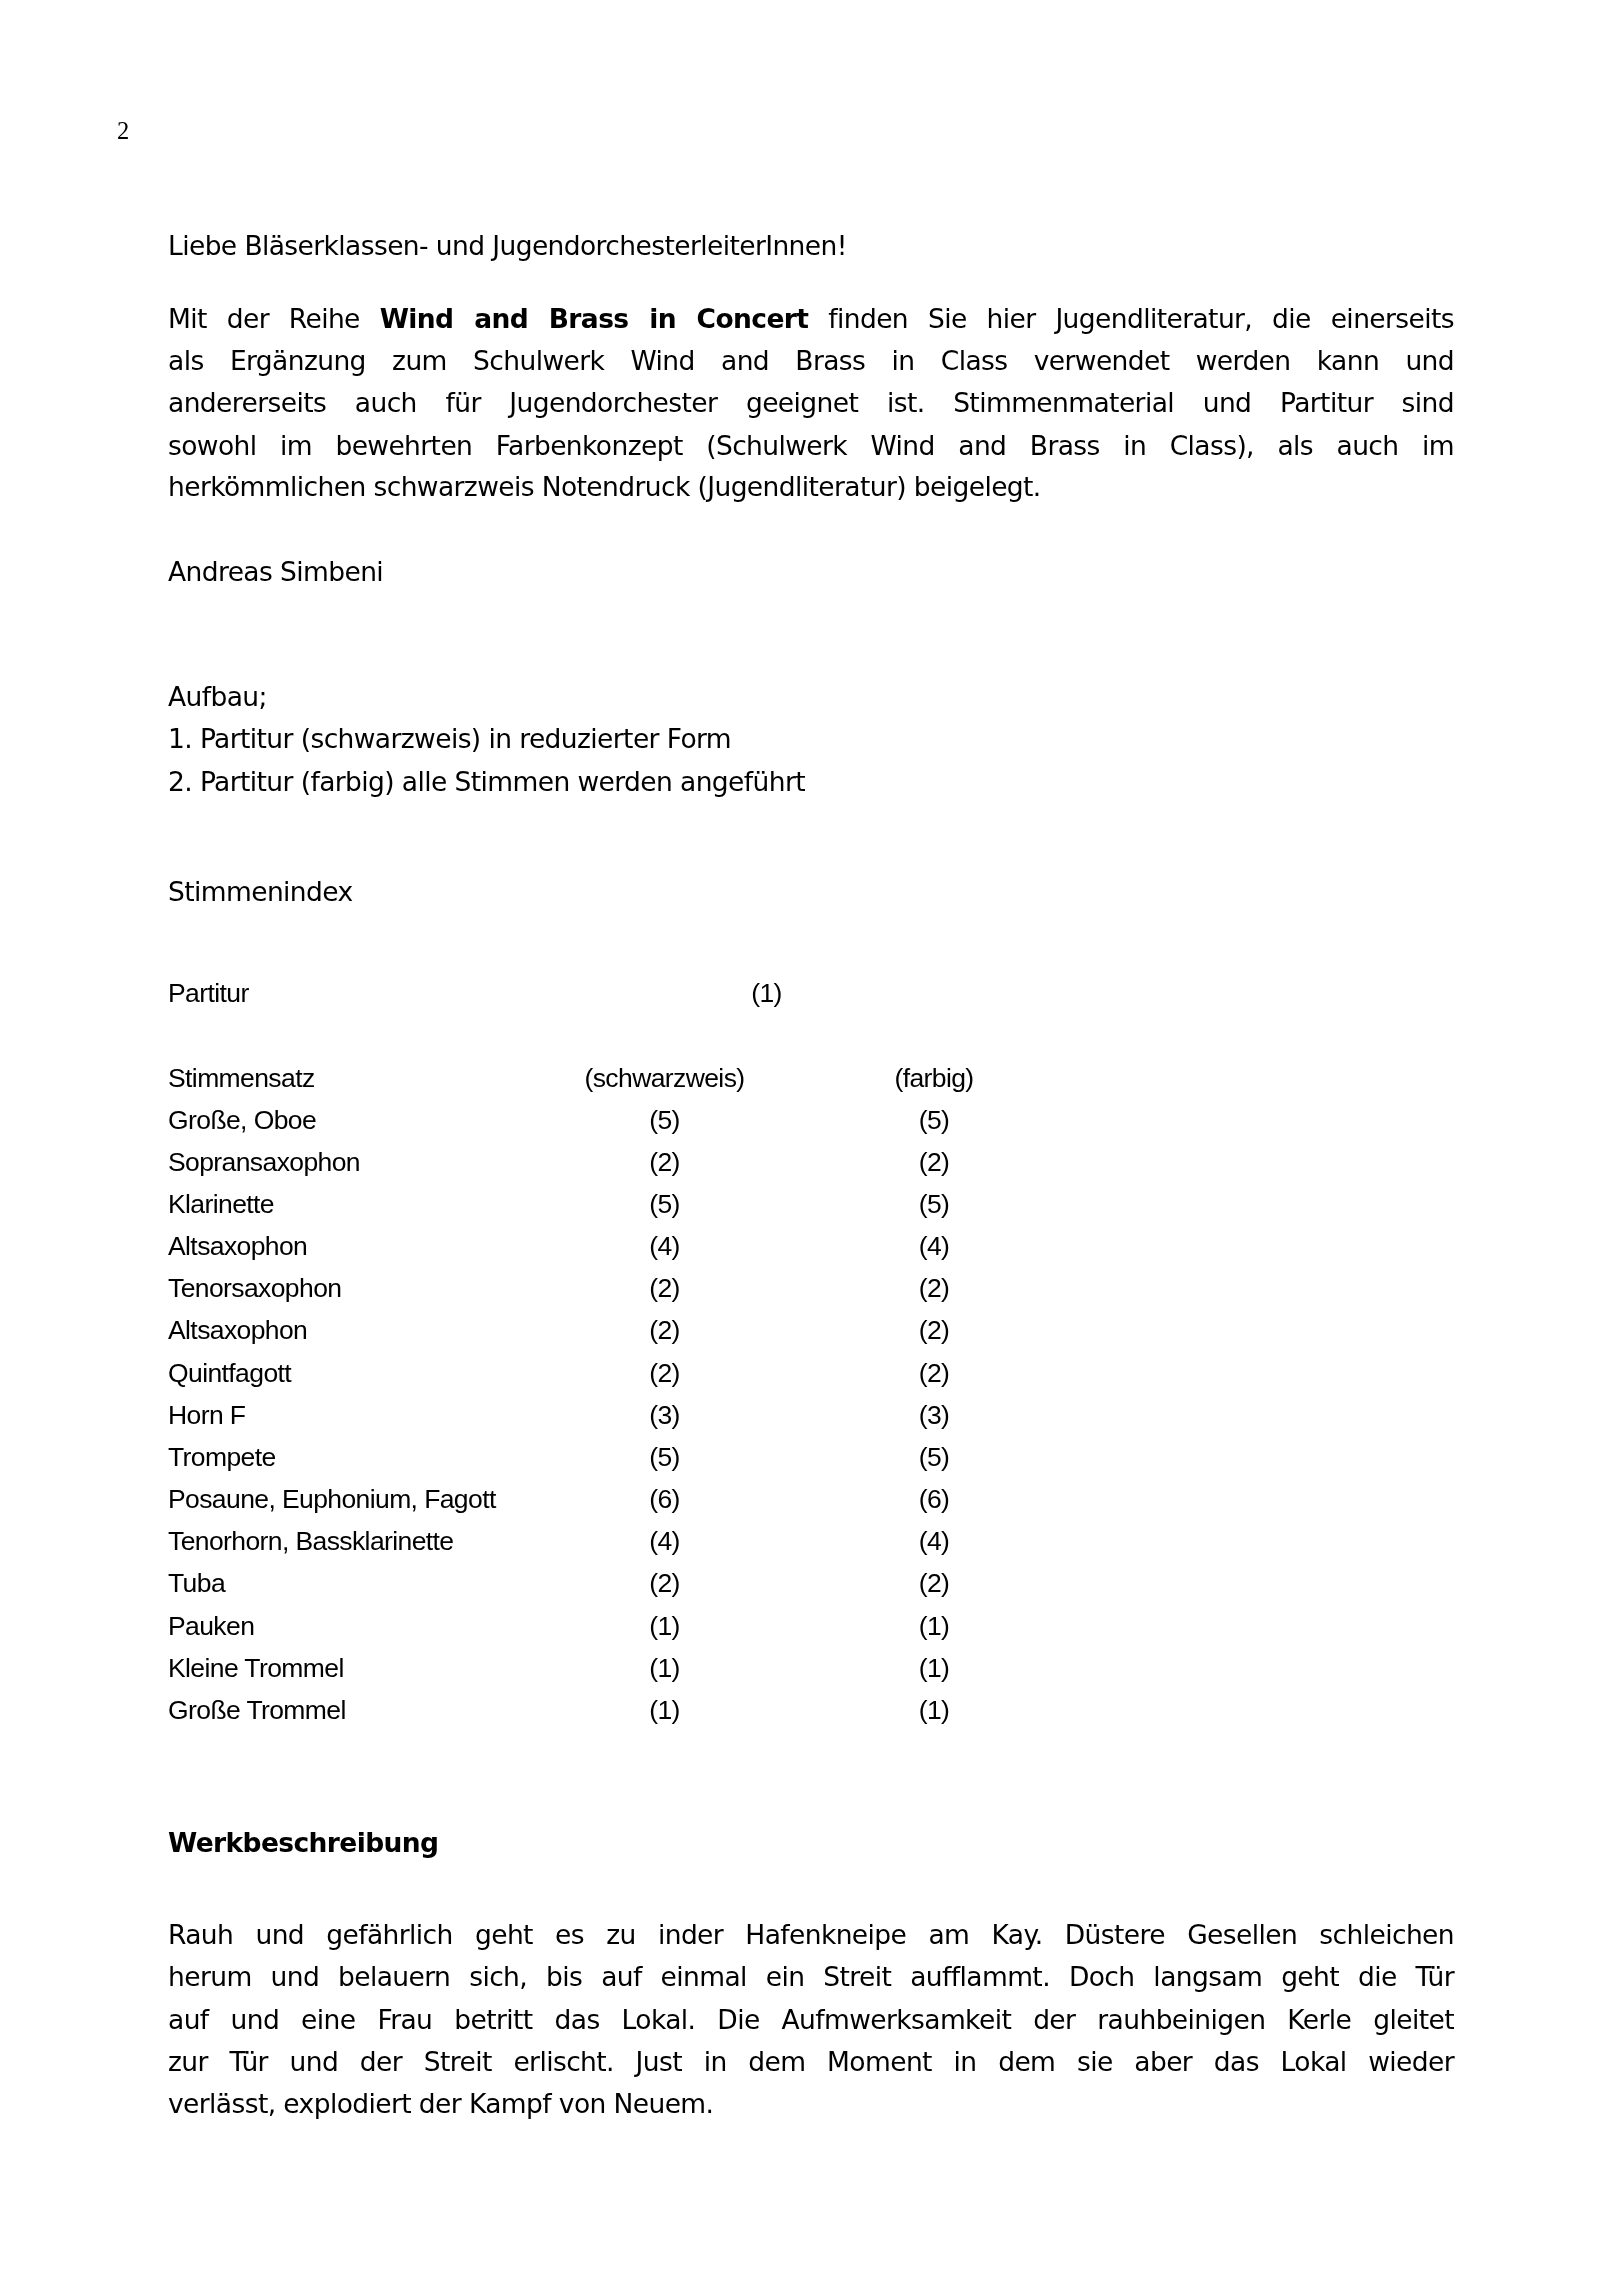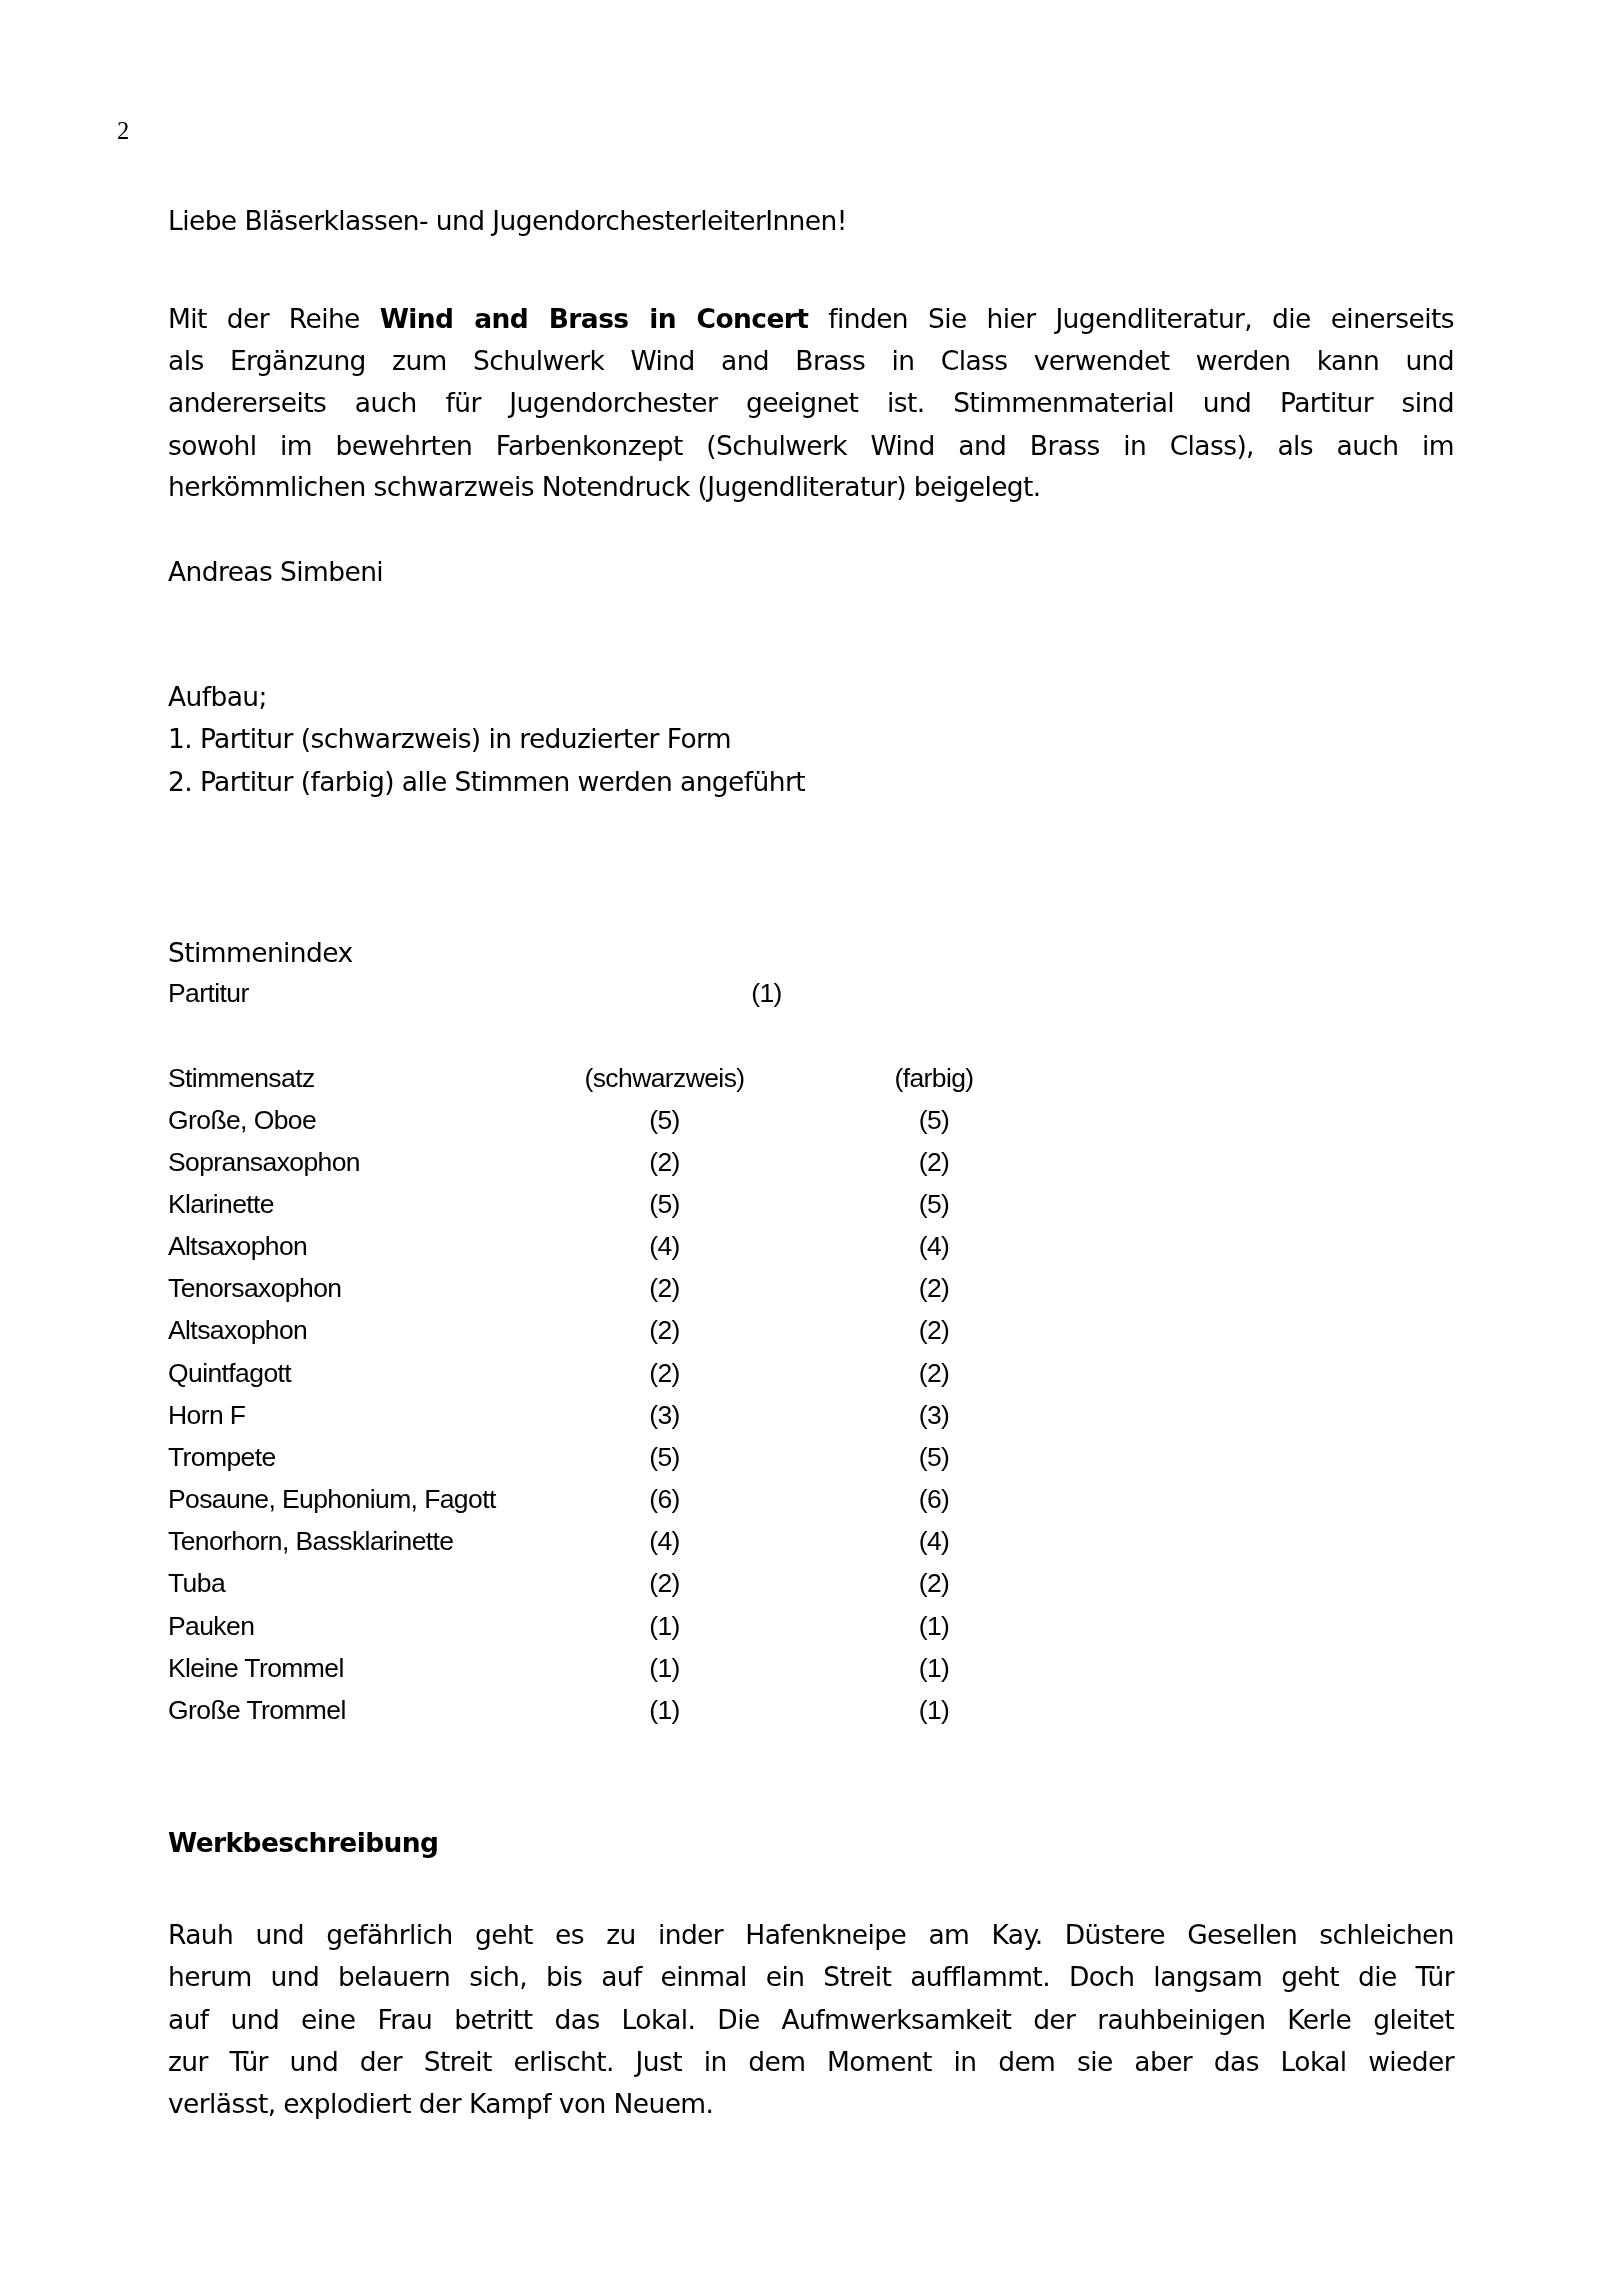--- a/index.html
+++ b/index.html
@@ -19,42 +19,42 @@
   .row { position: absolute; left: 0; width: 1623px; height: 42px; line-height: 42px;
     font-family: Liberation Sans, sans-serif; font-size: 26.5px; letter-spacing: -0.6px; white-space: nowrap; }
 </style>
 </head>
 <body>
 
 <div class="page">
 
   <div class="pgnum">2</div>
 
-  <div class="line" style="top:200px">Liebe Bläserklassen- und JugendorchesterleiterInnen!</div>
+  <div class="line" style="top:225px">Liebe Bläserklassen- und JugendorchesterleiterInnen!</div>
 
   <div>
     <div class="line just" style="top:298px">
       <span>Mit der Reihe </span><span class="bold">Wind and Brass in Concert</span><span> finden Sie  hier Jugendliteratur, die einerseits</span>
     </div>
     <div class="line just" style="top:340px">als Ergänzung zum Schulwerk Wind and Brass in Class verwendet werden kann und</div>
     <div class="line just" style="top:382px">andererseits auch für Jugendorchester geeignet ist. Stimmenmaterial und Partitur sind</div>
     <div class="line just" style="top:425px">sowohl im bewehrten Farbenkonzept (Schulwerk Wind and Brass in Class), als auch im</div>
     <div class="line" style="top:466px">herkömmlichen schwarzweis Notendruck (Jugendliteratur) beigelegt.</div>
   </div>
 
   <div class="line" style="top:551px">Andreas Simbeni</div>
 
   <div>
     <div class="line" style="top:676px">Aufbau;</div>
     <div class="line" style="top:718px">1. Partitur (schwarzweis) in reduzierter Form</div>
     <div class="line" style="top:761px">2. Partitur (farbig) alle Stimmen werden angeführt</div>
   </div>
 
   <div>
-    <div class="line" style="top:932px">Stimmenindex</div>
+    <div class="line" style="top:871px">Stimmenindex</div>
 
     <div class="row" style="top:972px">
       <span class="col1">Partitur</span>
       <span class="colA" style="left:639px;width:255px">(1)</span>
     </div>
 
     <div class="row" style="top:1057px">
       <span class="col1">Stimmensatz</span>
       <span class="colA">(schwarzweis)</span>
       <span class="colB">(farbig)</span>

